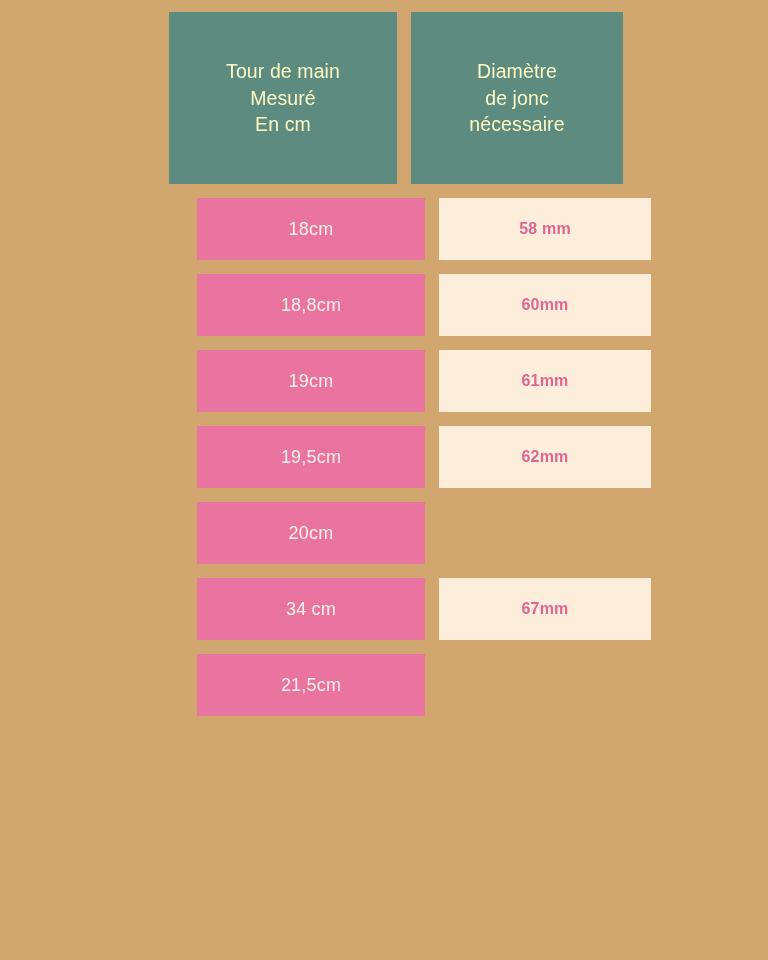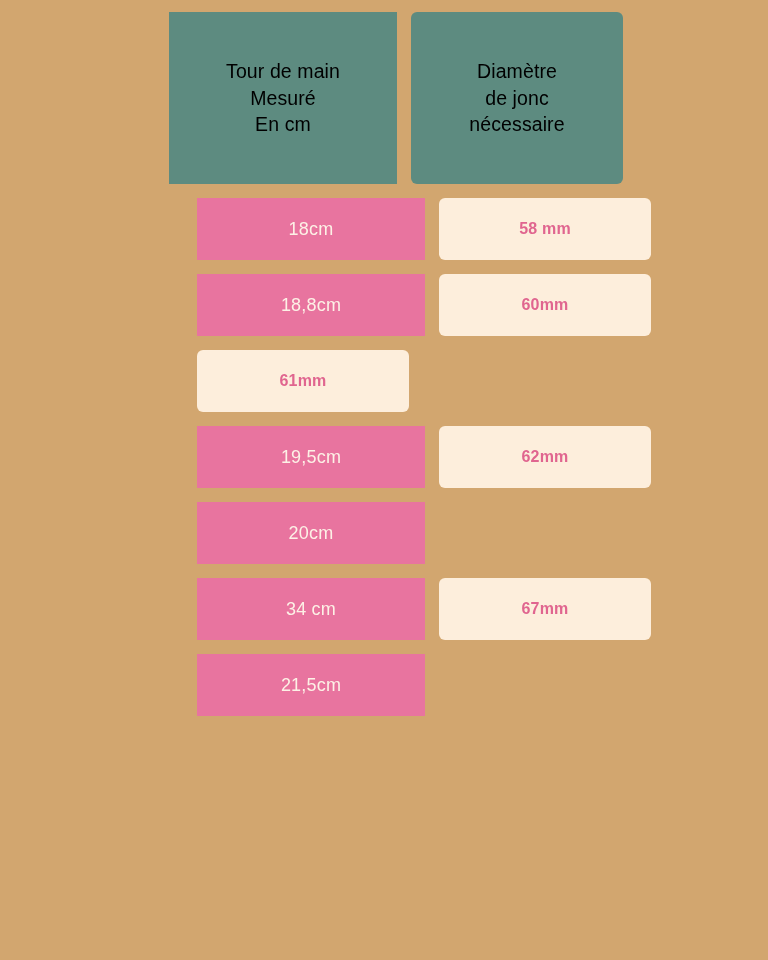--- a/index.html
+++ b/index.html
@@ -33,30 +33,30 @@
     background: #5d8b80;
     height: 172px;
     display: flex;
     align-items: center;
     justify-content: center;
     text-align: center;
     box-sizing: border-box;
   }
 
   .header-cell .header-text {
-    color: #000000;
+    color: #fef9c3;
     font-size: 19.5px;
     line-height: 26.5px;
     font-weight: 400;
     letter-spacing: 0.1px;
     white-space: pre-line;
   }
 
   .col-measure { width: 228px; flex: 0 0 228px; }
-  .col-diameter { width: 212px; flex: 0 0 212px; border-radius: 6px; }
+  .col-diameter { width: 212px; flex: 0 0 212px; }
 
   .data-row {
     display: flex;
     gap: 14px;
     margin-bottom: 14px;
     padding-left: 28px;
   }
 
   .cell {
     height: 62px;
@@ -104,20 +104,21 @@
   <div id="rows-container">
       <div class="data-row">
         <div class="cell cell-measure col-measure">18cm</div>
         <div class="cell cell-diameter col-diameter">58 mm</div>
       </div>
       <div class="data-row">
         <div class="cell cell-measure col-measure">18,8cm</div>
         <div class="cell cell-diameter col-diameter">60mm</div>
       </div>
       <div class="data-row">
+        <div class="cell cell-measure col-measure">19cm</div>
         <div class="cell cell-diameter col-diameter">61mm</div>
       </div>
       <div class="data-row">
         <div class="cell cell-measure col-measure">19,5cm</div>
         <div class="cell cell-diameter col-diameter">62mm</div>
       </div>
       <div class="data-row">
         <div class="cell cell-measure col-measure">20cm</div>
       </div>
       <div class="data-row">

